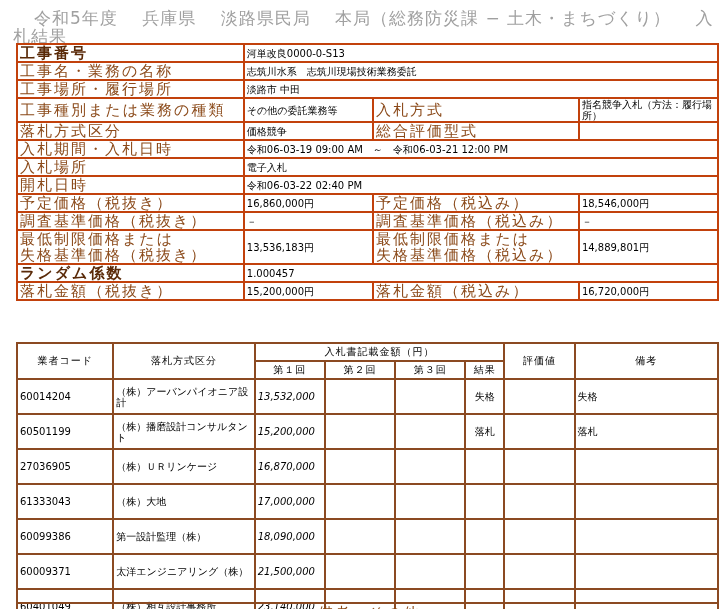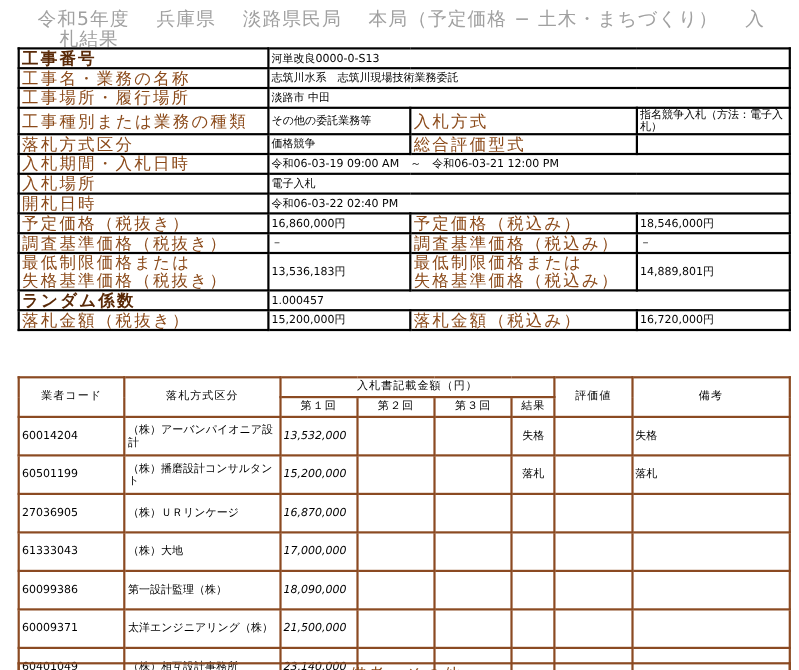--- a/index.html
+++ b/index.html
@@ -3,47 +3,47 @@
   <meta charset="utf-8">
   <style>
     html, body { margin: 0; padding: 0; background: #ffffff; }
     body { width: 726px; height: 609px; overflow: hidden; position: relative; font-family: "DejaVu Sans", sans-serif; color: #000; }
     .title {
       position: absolute; left: 0; top: 4px; width: 726px;
       font-size: 17px; line-height: 17px; color: #a0a0a0; letter-spacing: 1px;
       white-space: nowrap;
     }
     .title .line1 { position: absolute; left: 34px; top: 6px; }
-    .title .line2 { position: absolute; left: 13px; top: 24px; margin-left: 41px; }
+    .title .line2 { position: absolute; left: 13px; top: 24px; }
     .title .l1part { margin-right: 18px; }
 
     table { border-collapse: collapse; position: absolute; }
     .info { left: 16px; top: 43px; width: 703px; border: 2px solid #b68a55; }
-    .info td { border: 2px solid #000000; padding: 0 2px; vertical-align: middle; }
+    .info td { border: 2px solid #c2410c; padding: 0 2px; vertical-align: middle; }
     .lbl { color: #8b4a1a; font-size: 15px; letter-spacing: 2px; line-height: 16px; white-space: nowrap; }
     .lbl b { color: #5a2a08; }
     .val { font-size: 10px; line-height: 11px; color: #000; }
     .bidtbl { left: 16px; top: 342px; width: 703px; border: 2px solid #8b4a22; }
     .bidtbl td, .bidtbl th { border: 2px solid #8b4a22; padding: 0 2px; vertical-align: middle; }
     .bidtbl th { color: #000000; font-weight: normal; font-size: 10px; letter-spacing: 1px; line-height: 16px; font-family: Liberation Serif, serif; }
     .bidtbl td { font-size: 10px; line-height: 11px; height: 33px; }
     .num { text-align: left; padding-right: 0 !important; white-space: nowrap; overflow: hidden; font-style: italic; }
     .center { text-align: center; }
     .remarks { position: absolute; left: 16px; top: 602px; width: 699px; height: 20px; border: 2px solid #8b4a22; border-bottom: none; }
     .remarks span { position: absolute; left: 300px; top: 0px; font-size: 15px; color: #8b4a1a; letter-spacing: 2px; }
   </style>
 </head>
 <body>
 
 <div class="title">
   <div class="line1">
     <span class="l1part">令和5年度</span>
     <span class="l1part">兵庫県</span>
     <span class="l1part">淡路県民局</span>
-    <span class="l1part">本局（予定価格 − 土木・まちづくり）</span>
+    <span class="l1part">本局（総務防災課 − 土木・まちづくり）</span>
     <span>入</span>
   </div>
   <div class="line2">札結果</div>
 </div>
 
 <table class="info">
   <colgroup>
     <col style="width:227px">
       <col style="width:130px">
       <col style="width:206px">
@@ -59,21 +59,21 @@
     <td class="val" colspan="3">志筑川水系　志筑川現場技術業務委託</td>
   </tr>
   <tr style="height:17px">
     <td class="lbl">工事場所・履行場所</td>
     <td class="val" colspan="3">淡路市 中田</td>
   </tr>
   <tr style="height:24px">
     <td class="lbl" rowspan="1">工事種別または業務の種類</td>
     <td class="val">その他の委託業務等</td>
     <td class="lbl">入札方式</td>
-    <td class="val">指名競争入札（方法：電子入札）</td>
+    <td class="val">指名競争入札（方法：履行場所）</td>
   </tr>
   <tr style="height:17px">
     <td class="lbl">落札方式区分</td>
     <td class="val">価格競争</td>
     <td class="lbl">総合評価型式</td>
     <td class="val"></td>
   </tr>
   <tr style="height:17px">
     <td class="lbl">入札期間・入札日時</td>
     <td class="val" colspan="3">令和06-03-19 09:00 AM　～　令和06-03-21 12:00 PM</td>

